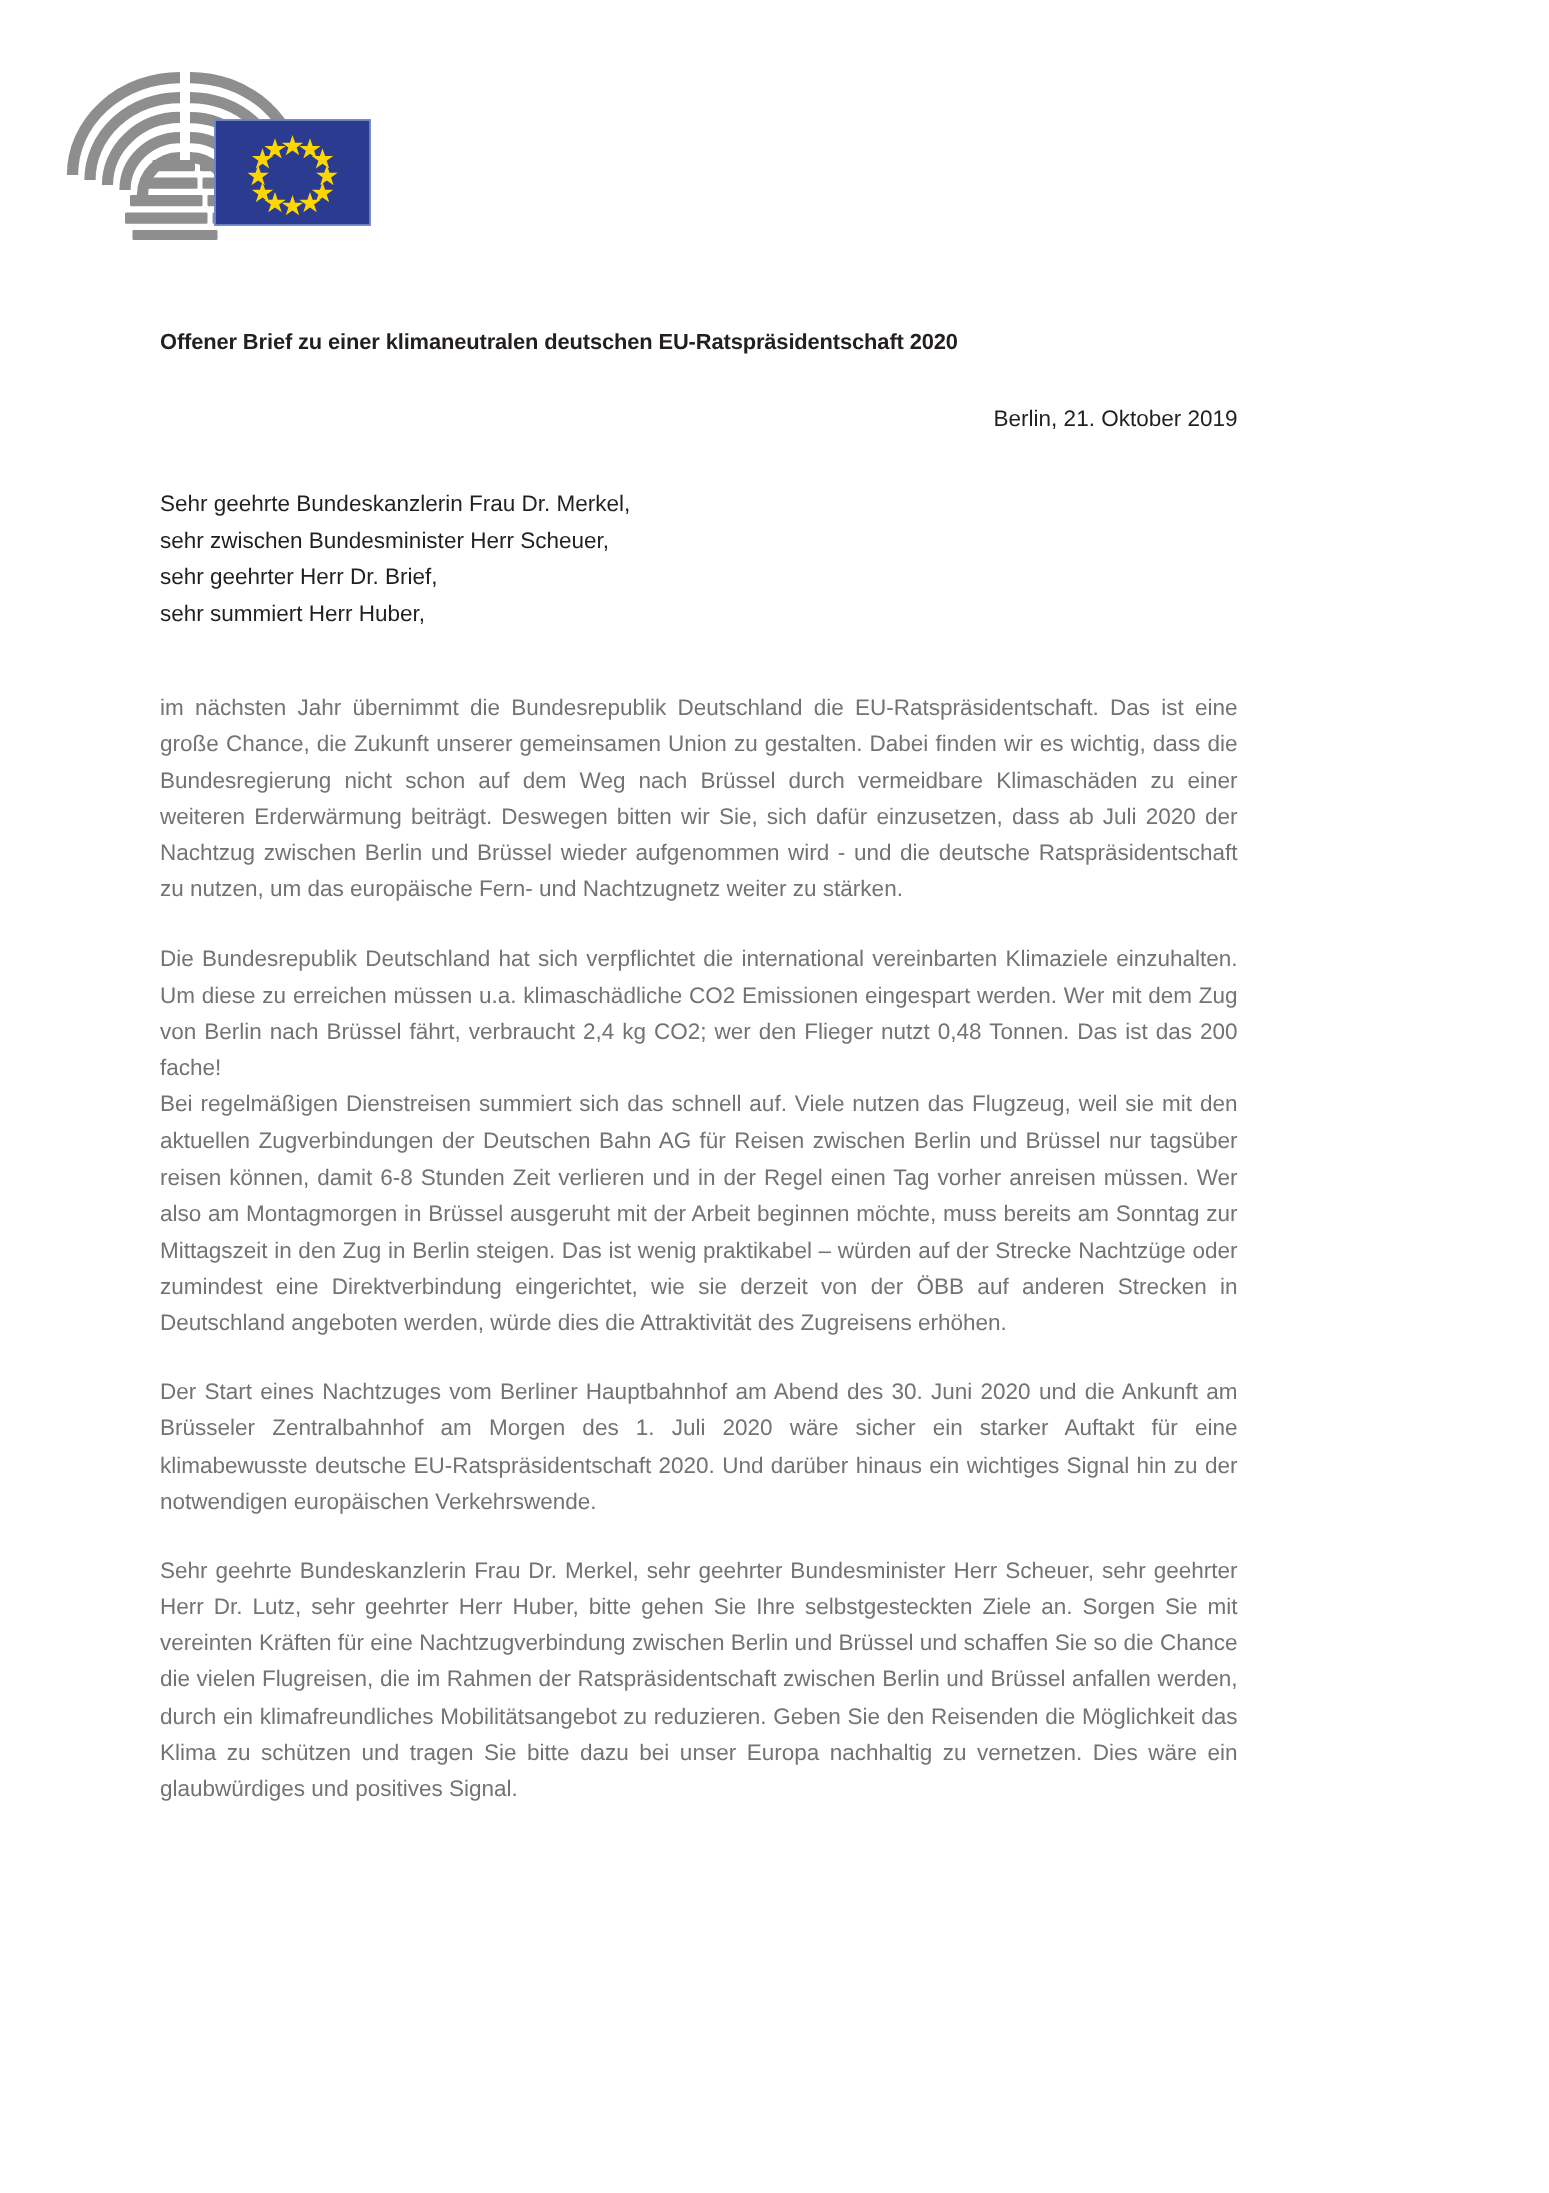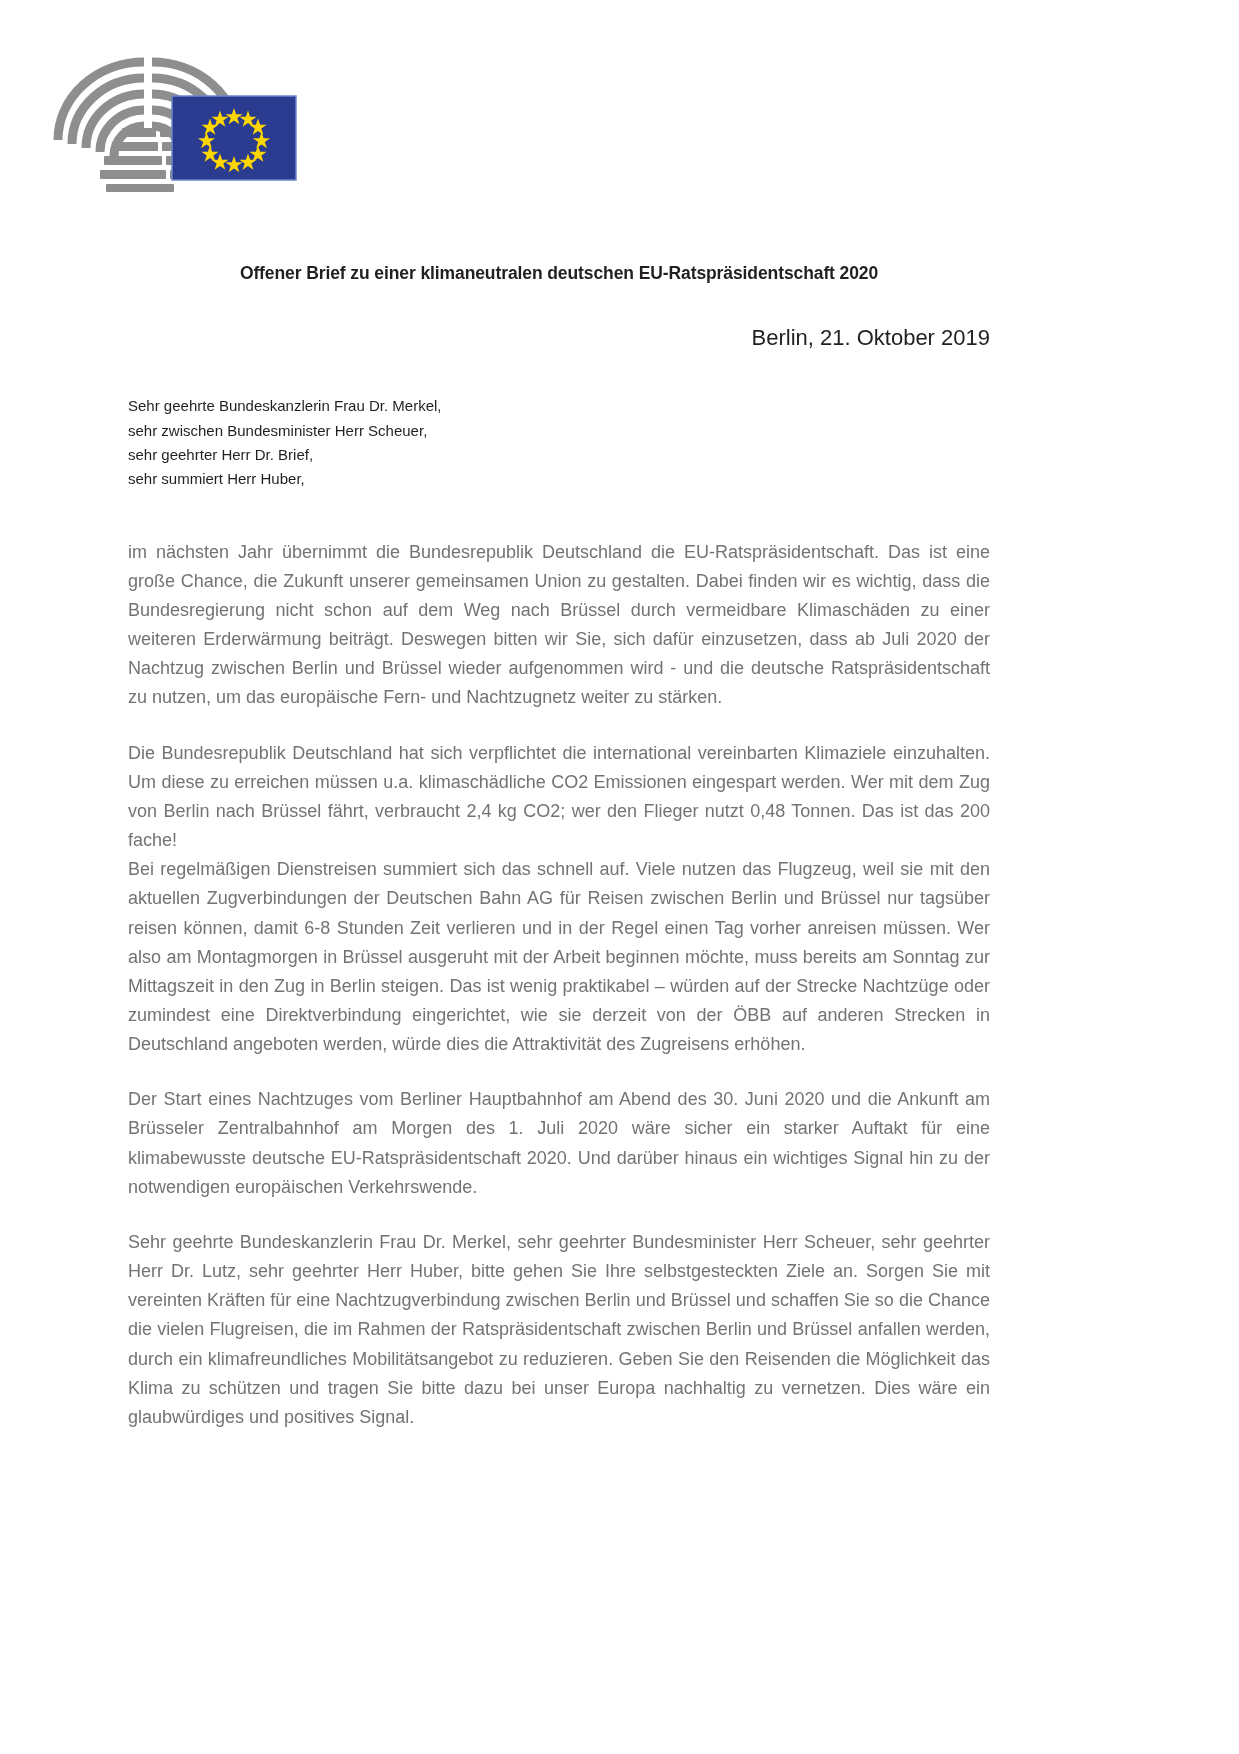--- a/index.html
+++ b/index.html
@@ -42,33 +42,32 @@
     width: 862px;
   }
 
   .doc-title {
     font-size: 17.5px;
     font-weight: bold;
     letter-spacing: -0.1px;
     line-height: 1.3;
     margin: 0 0 38px 0;
     color: #231f20;
-    text-align: center;
   }
 
   .date-line {
     text-align: right;
-    font-size: 22px;
+    font-size: 18px;
     line-height: 1.35;
     margin: 0 0 42px 0;
     color: #231f20;
   }
 
   .salutation {
-    font-size: 15px;
+    font-size: 18px;
     line-height: 1.62;
     margin: 0 0 46px 0;
     color: #231f20;
   }
   .salutation div { white-space: nowrap; }
 
   .para {
     font-size: 18px;
     line-height: 1.62;
     text-align: justify;

